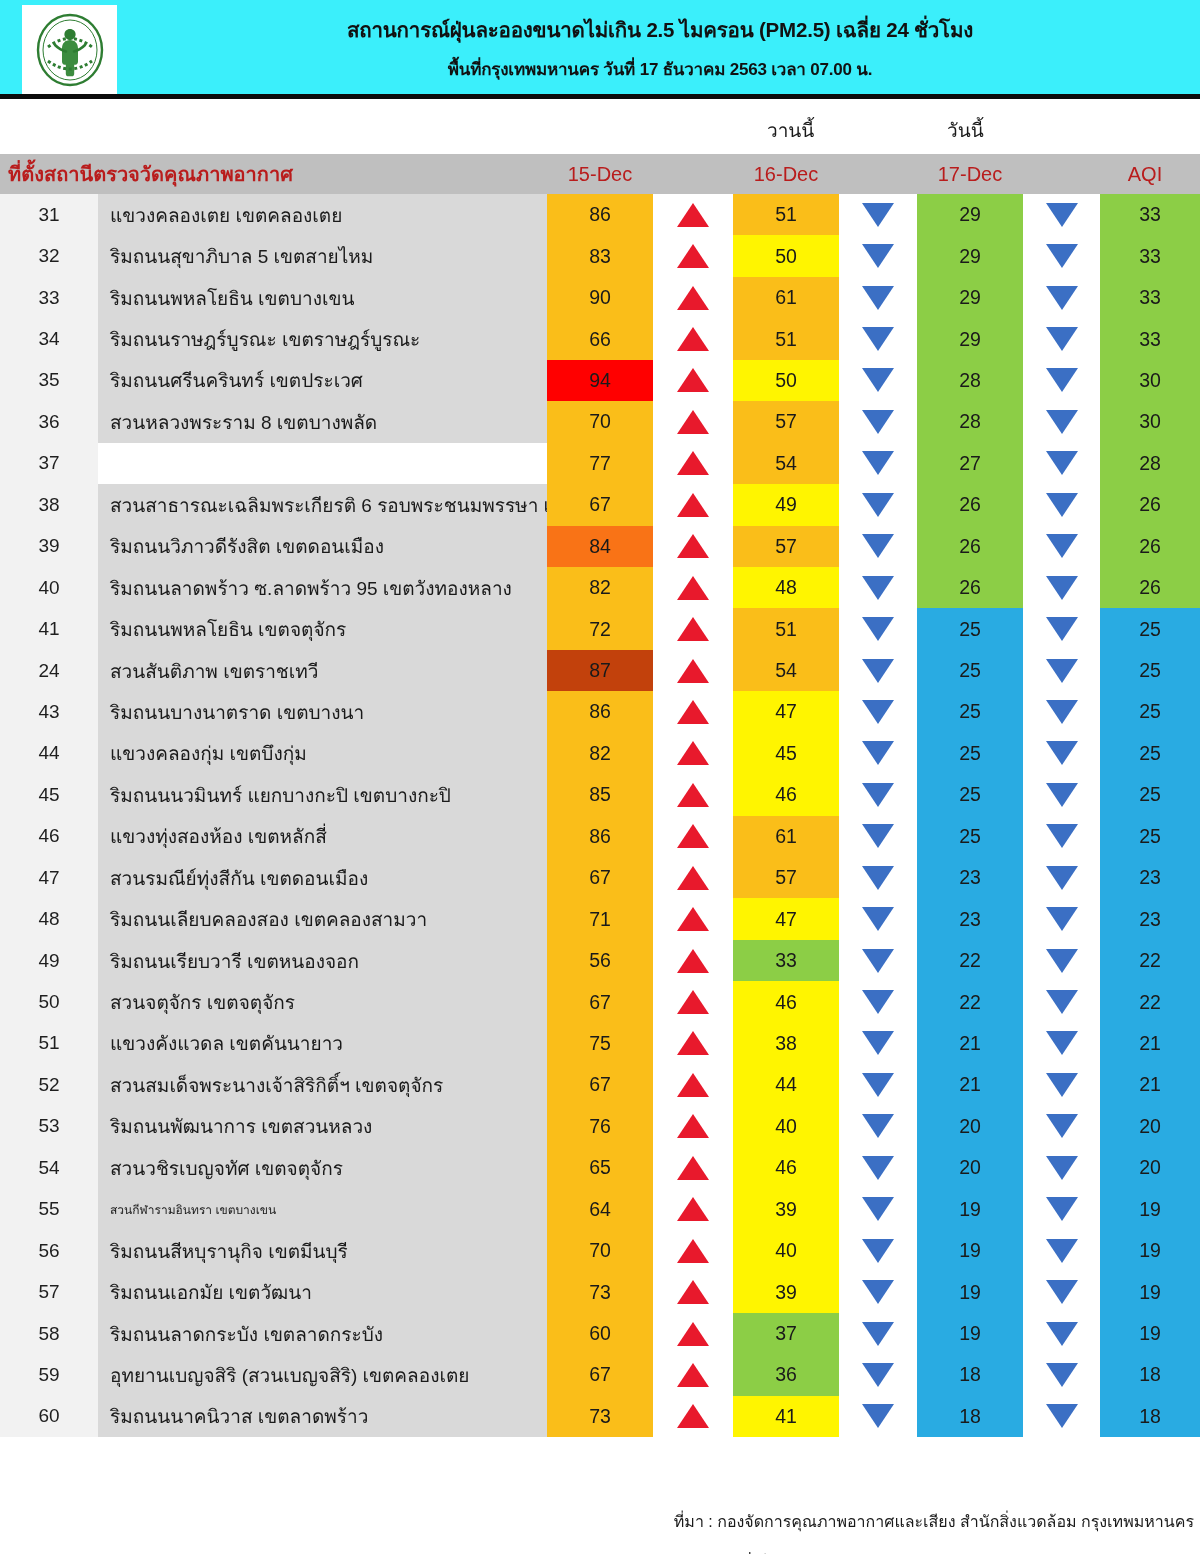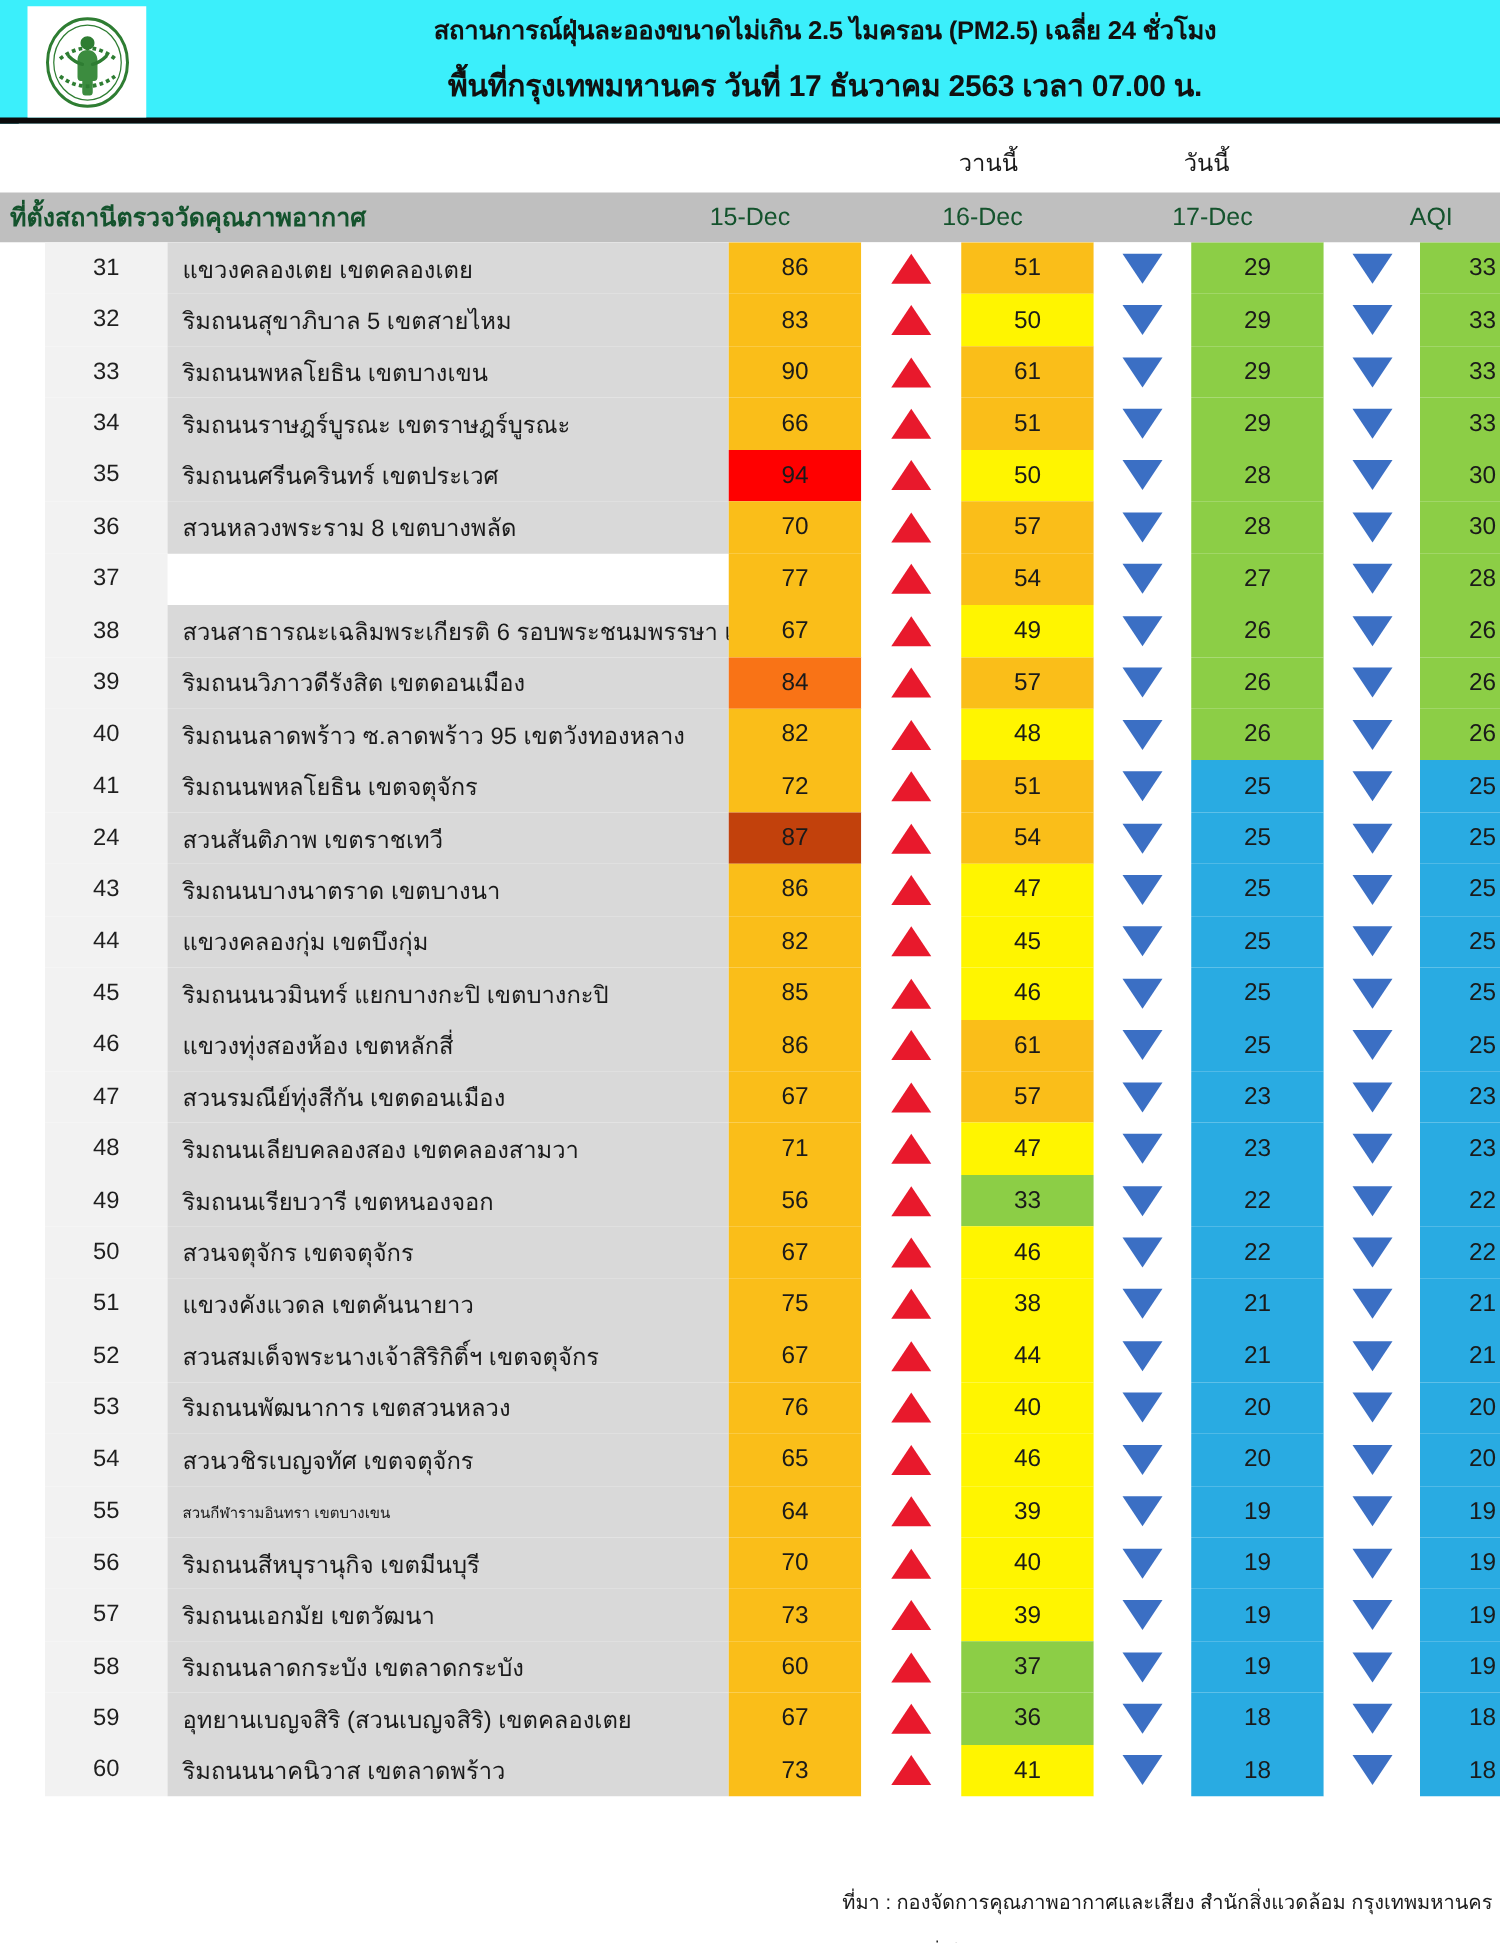--- a/index.html
+++ b/index.html
@@ -54,21 +54,21 @@
     gap: 9px;
   }
 
   .banner-line1, .banner-line2 {
     color: #111111;
     font-weight: bold;
     letter-spacing: -0.2px;
     white-space: nowrap;
   }
   .banner-line1 { font-size: 20.5px; }
-  .banner-line2 { font-size: 24px; }
+  .banner-line2 { font-size: 17px; }
 
   
   .subhead {
     position: relative;
     height: 55px;
     background: #ffffff;
     margin-left: 15px;
   }
   .subhead .lbl {
     position: absolute;
@@ -86,36 +86,35 @@
     height: 40px;
     background: #BFBFBF;
   }
   .colhead .ch {
     position: absolute;
     top: 0;
     height: 40px;
     display: flex;
     align-items: center;
     font-size: 20px;
-    color: #14532d;
+    color: #b91c1c;
     white-space: nowrap;
   }
   .colhead .ch-title { left: 8px; font-weight: bold; }
   .colhead .ch-d1 { left: 547px; width: 106px; justify-content: center; }
   .colhead .ch-d2 { left: 733px; width: 106px; justify-content: center; }
   .colhead .ch-d3 { left: 917px; width: 106px; justify-content: center; }
   .colhead .ch-aqi { left: 1100px; width: 90px; justify-content: center; }
 
   
   .tbody {
     position: relative;
     width: 952px;
     height: 1306px;
     background: #ffffff;
-    padding-left: 36px;
   }
 
   .row {
     position: relative;
     width: 1200px;
     height: 41.45px;
   }
 
   
   .c-idx {

